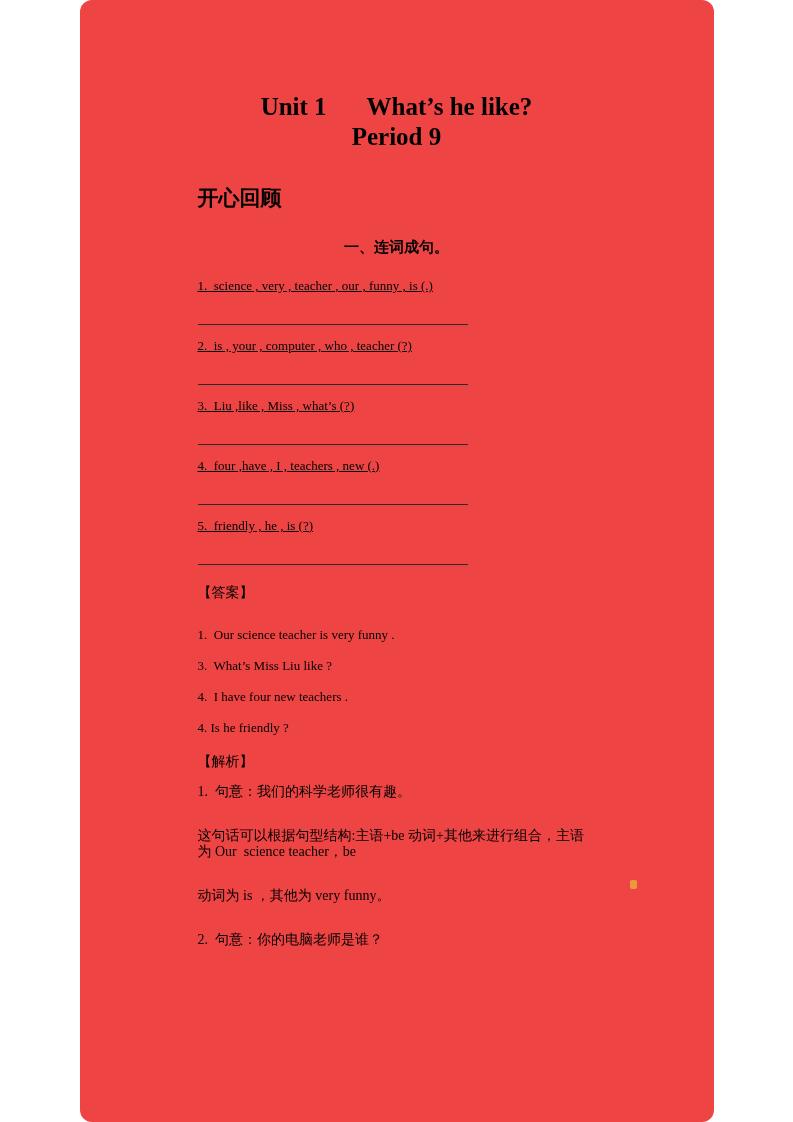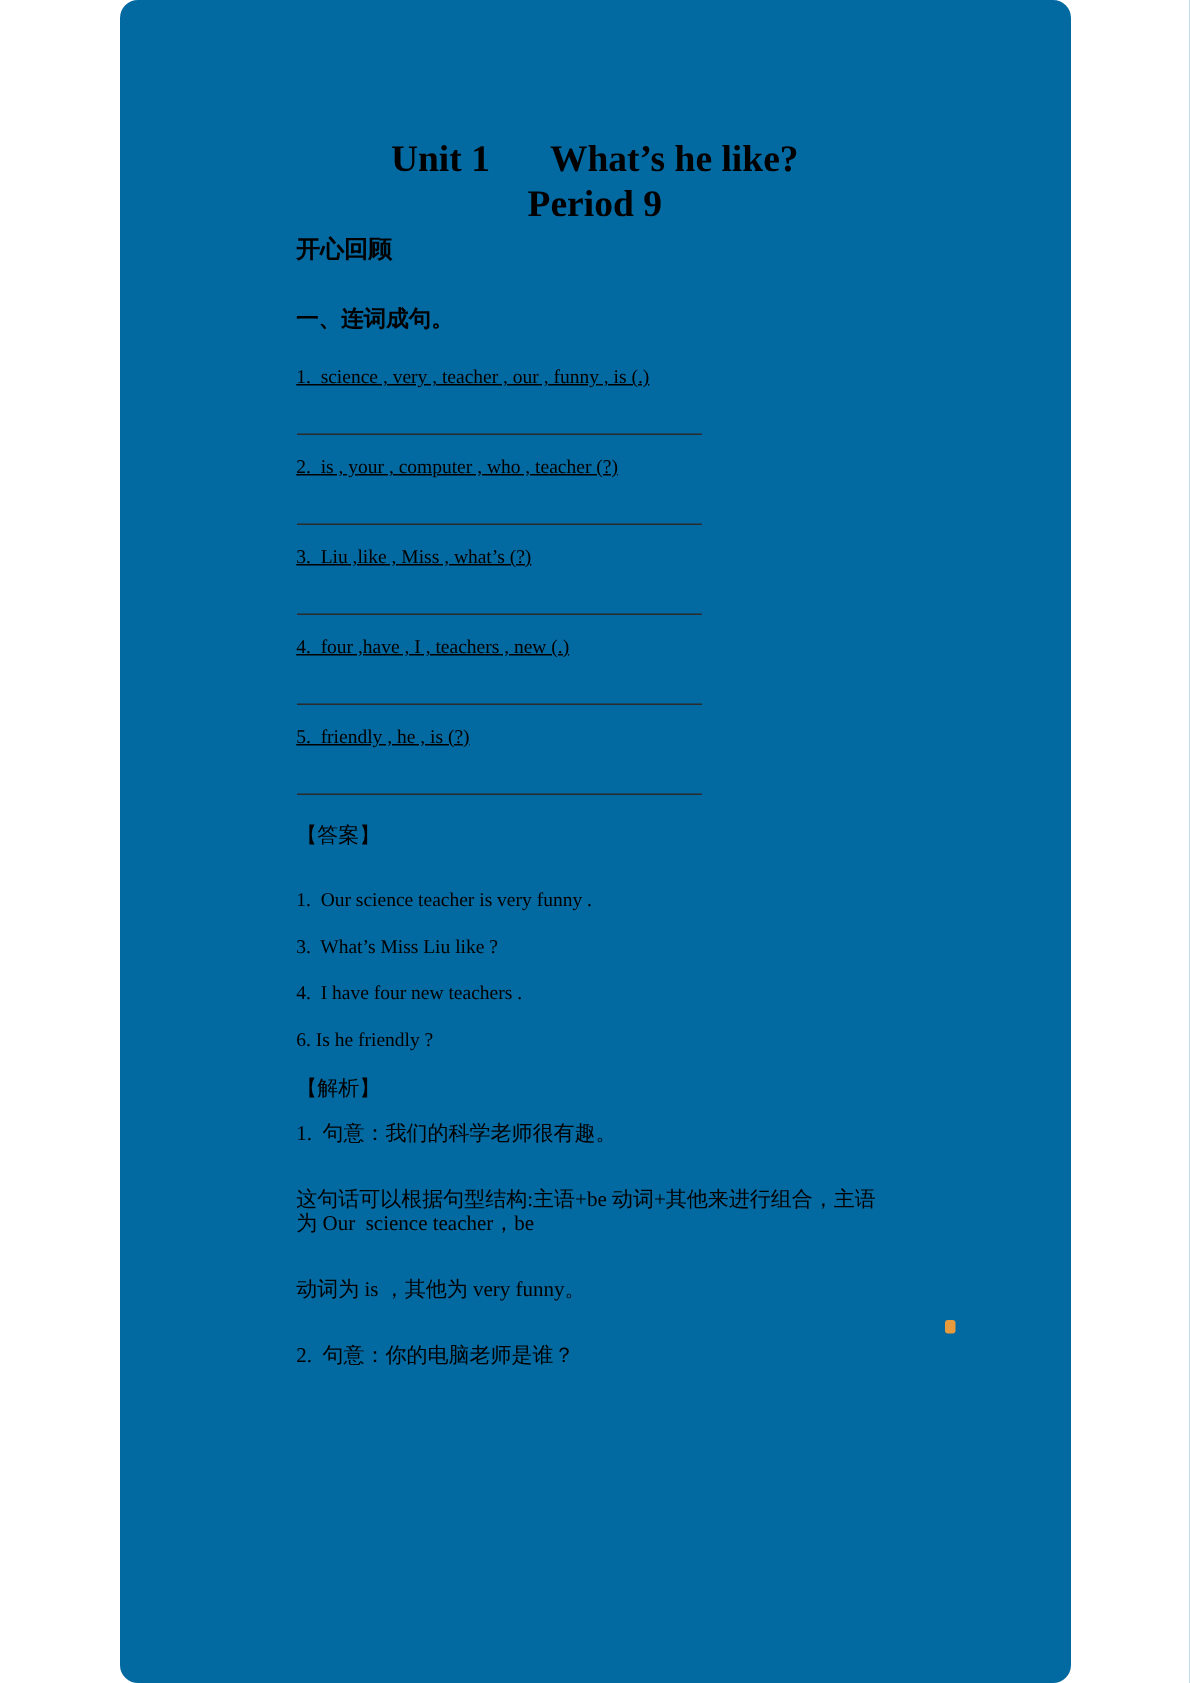--- a/index.html
+++ b/index.html
@@ -5,51 +5,52 @@
   html, body {
     margin: 0;
     padding: 0;
     background: #ffffff;
   }
   .page {
     position: relative;
     width: 634px;
     height: 1122px;
     margin: 0 auto;
-    background: #0369a1;
+    background: #ef4444;
     color: #000000;
     font-family: "Liberation Serif", "DejaVu Serif", serif;
     overflow: hidden;
     border-radius: 12px;
   }
   .content {
     padding: 92px 118px 0 118px;
   }
   .title-line {
     text-align: center;
     font-weight: bold;
     font-size: 25px;
     line-height: 1.2;
     font-family: "Liberation Serif", "DejaVu Serif", serif;
   }
   .title-gap {
     display: inline-block;
     width: 40px;
   }
   .section-heading {
-    margin-top: 4px;
-    font-size: 16px;
+    margin-top: 32px;
+    font-size: 21px;
     font-weight: bold;
     font-family: "Liberation Sans", "DejaVu Sans", sans-serif;
   }
   .exercise-heading {
     margin-top: 26px;
     font-size: 15px;
     font-weight: bold;
     font-family: "Liberation Sans", "DejaVu Sans", sans-serif;
+    text-align: center;
   }
   .questions-wrap {
     margin-top: 22px;
   }
   .question-block {
     margin-bottom: 14px;
     text-decoration: underline;
   }
   .question-text {
     font-size: 13px;
@@ -133,21 +134,21 @@
         <div class="blank-line"></div>
       </div>
     </div>
 
     <div class="block-label answers-label">【答案】</div>
 
     <div>
       <div class="answer-item">1.  Our science teacher is very funny .</div>
       <div class="answer-item">3.  What’s Miss Liu like ?</div>
       <div class="answer-item">4.  I have four new teachers .</div>
-      <div class="answer-item">6. Is he friendly ?</div>
+      <div class="answer-item">4. Is he friendly ?</div>
     </div>
 
     <div class="block-label analysis-label">【解析】</div>
 
     <div>
       <div class="analysis-line">1.  句意：我们的科学老师很有趣。</div>
       <div class="analysis-line">这句话可以根据句型结构:主语+be 动词+其他来进行组合，主语为 Our  science teacher，be</div>
       <div class="analysis-line">动词为 is ，其他为 very funny。</div>
       <div class="analysis-line">2.  句意：你的电脑老师是谁？</div>
     </div>

